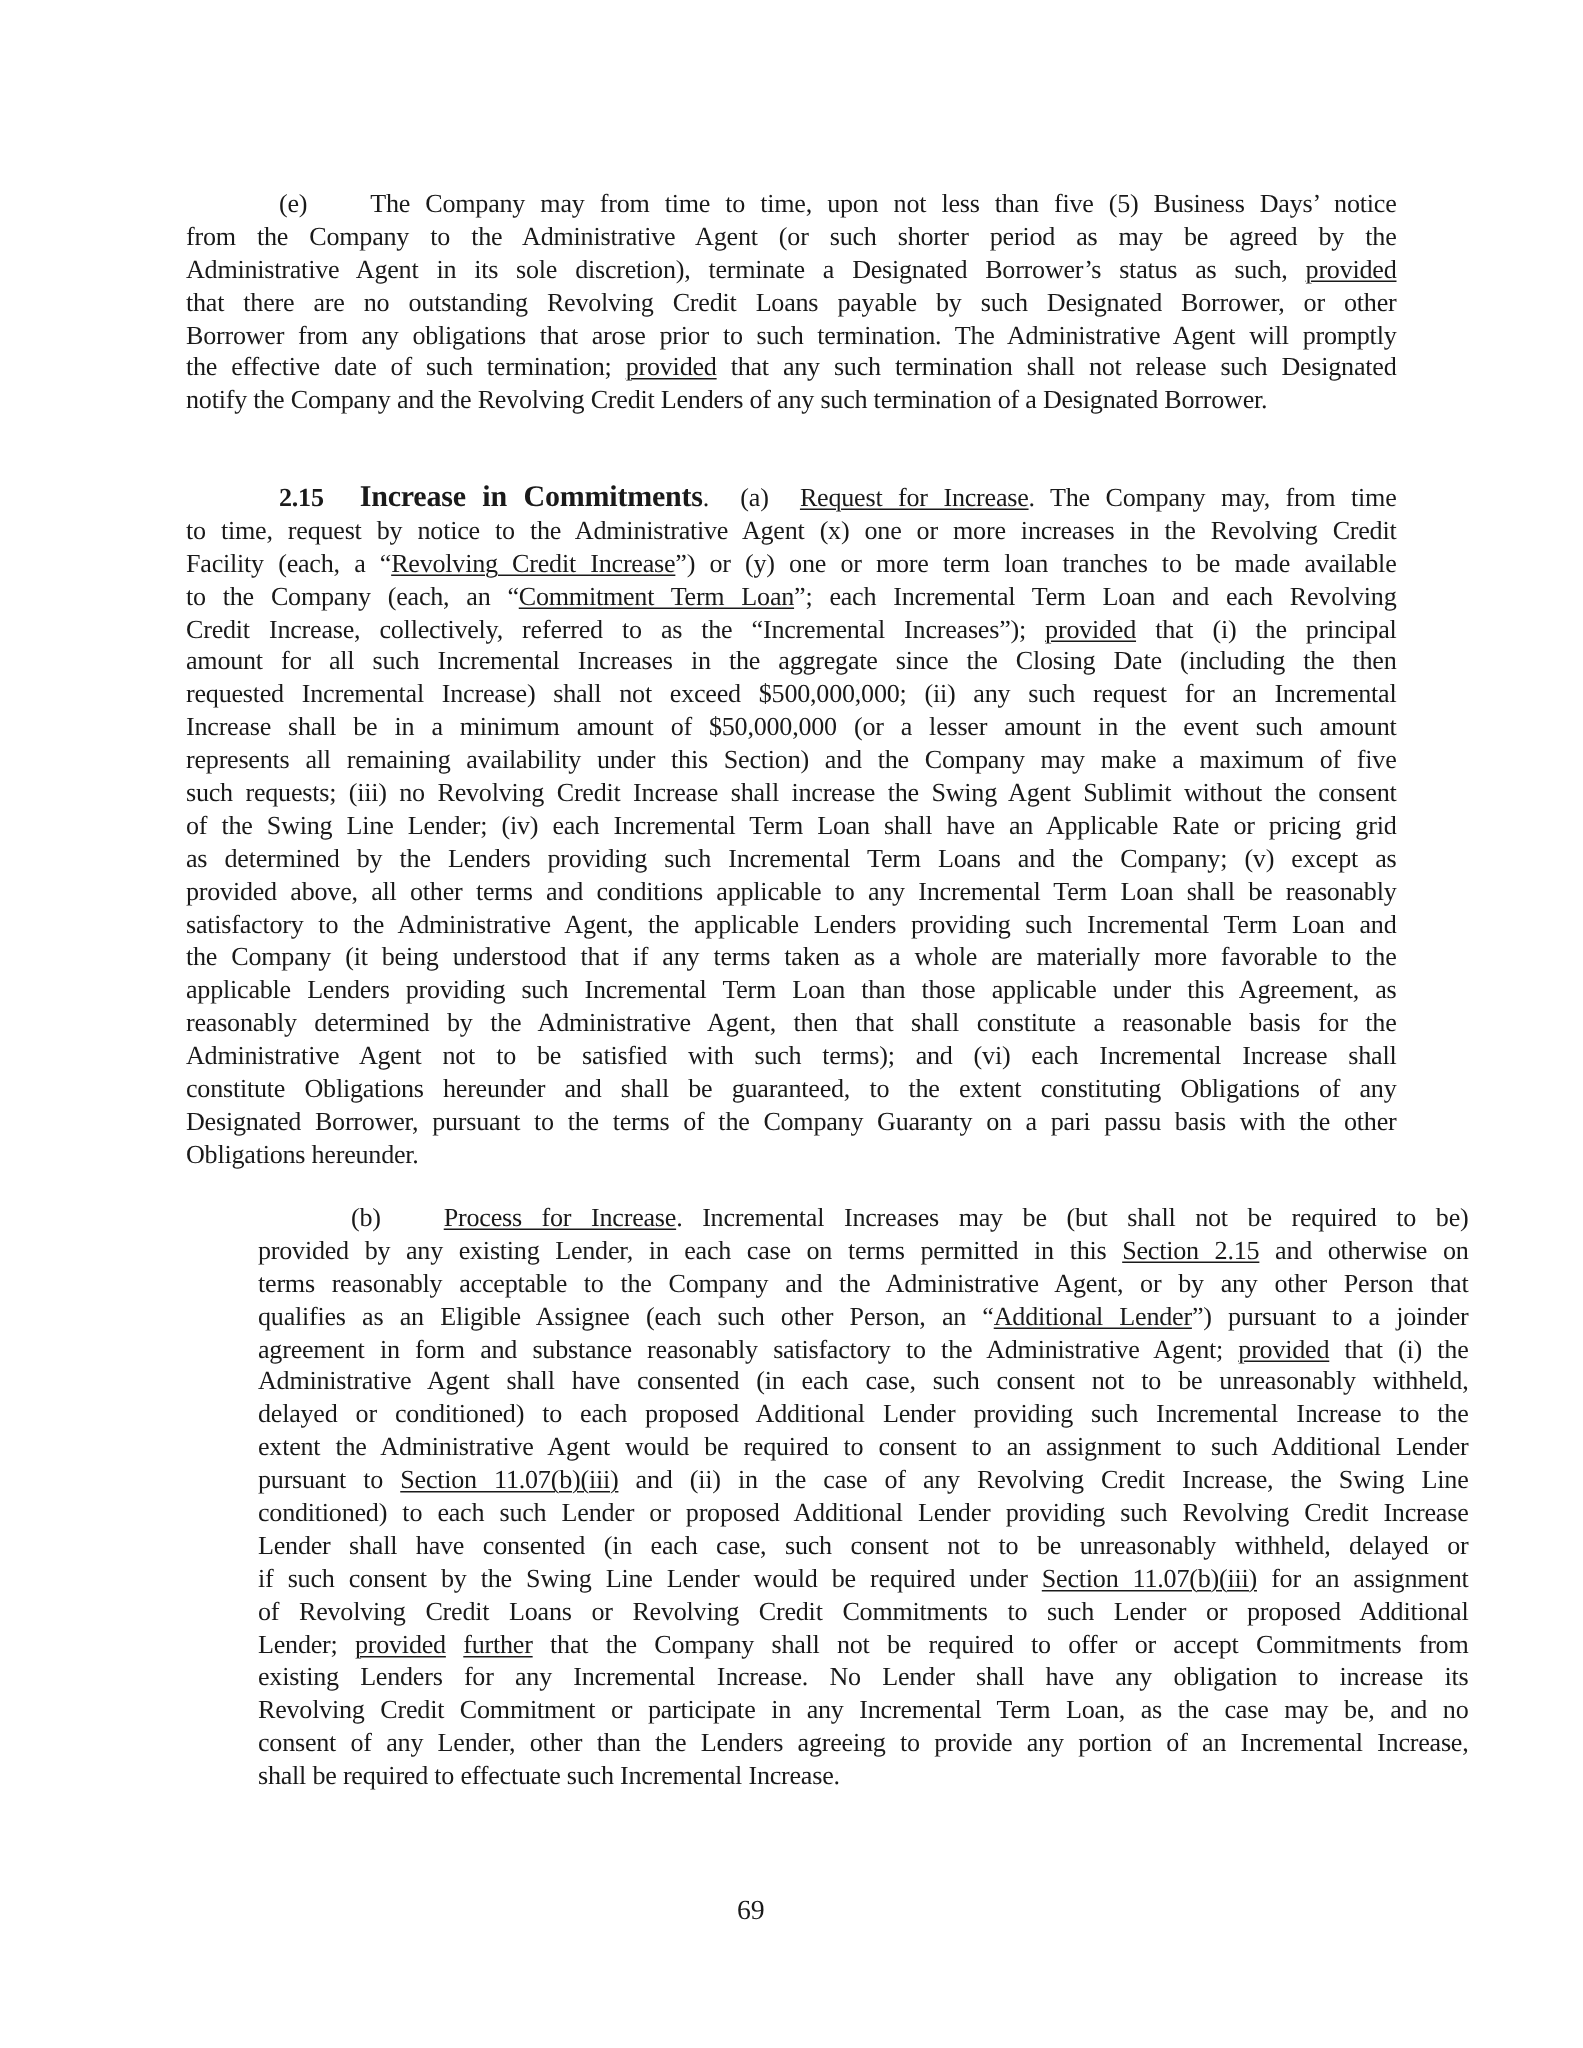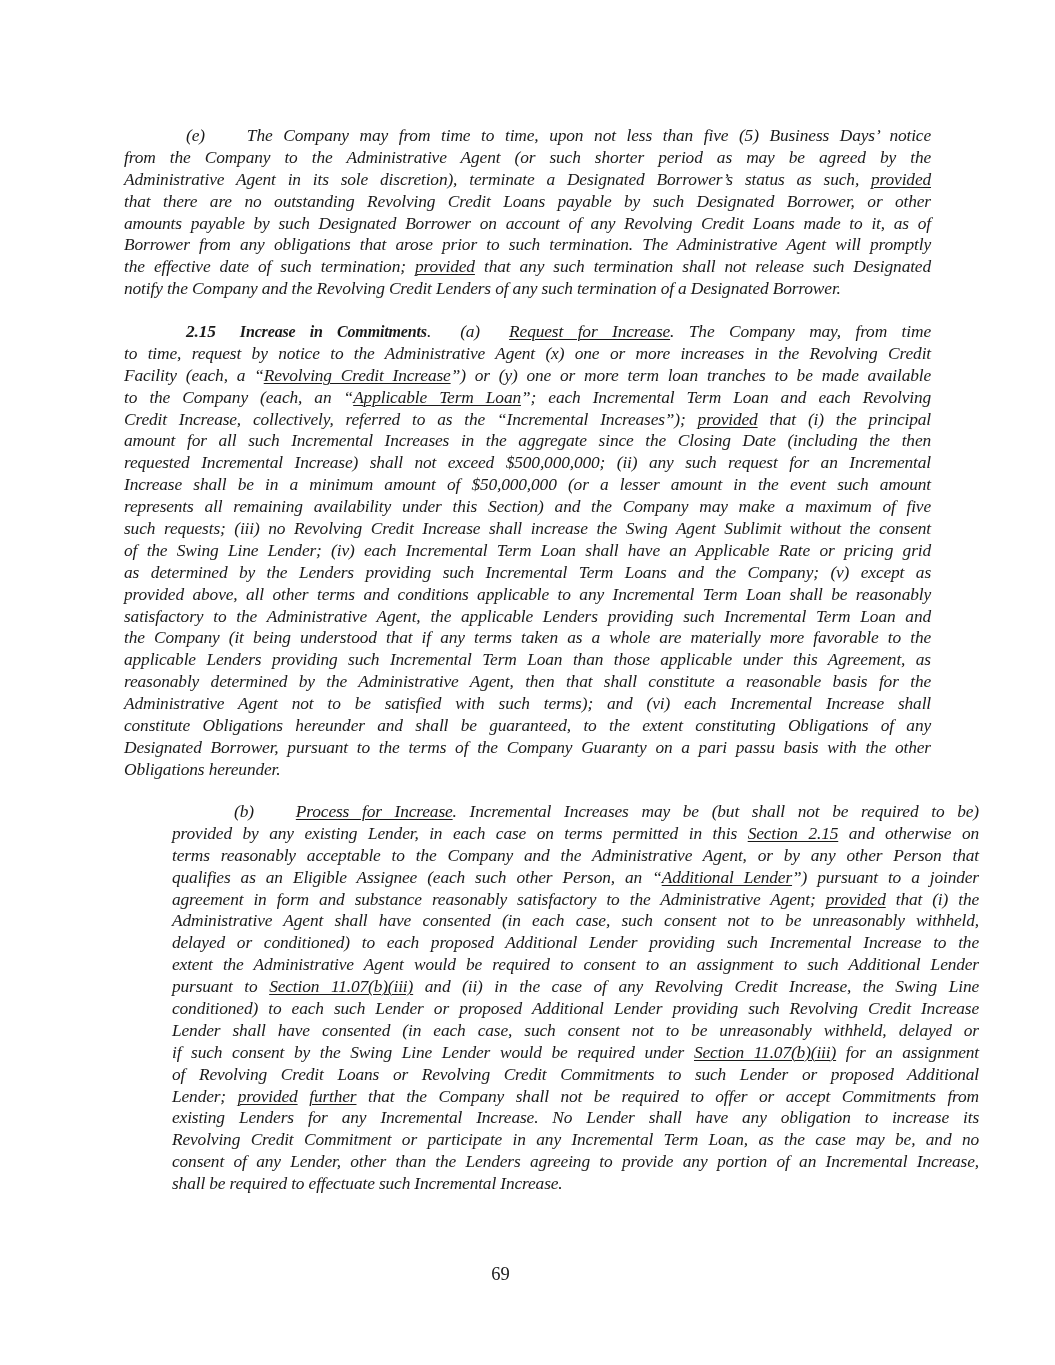--- a/index.html
+++ b/index.html
@@ -29,39 +29,38 @@
     }
     .line {
       display: block;
       height: 21.9px;
       line-height: 21.9px;
       font-size: 17.4px;
       white-space: nowrap;
       text-align: justify;
       text-align-last: justify;
       letter-spacing: -0.15px;
-      font-style: italic;
     }
     .line.last {
       text-align-last: left;
     }
     .line.indent {
       padding-left: 62px;
     }
     .u {
       text-decoration: underline;
       text-underline-offset: 2px;
       text-decoration-thickness: 1px;
     }
     .b {
       font-weight: bold;
     }
     .heading-title {
       font-weight: bold;
-      font-size: 16px;
+      font-size: 20px;
     }
     .tab-gap {
       display: inline-block;
     }
     .page-number {
       position: absolute;
       left: 0;
       width: 1001px;
       top: 1264px;
       text-align: center;
@@ -71,31 +70,30 @@
 </head>
 <body>
 
 <div class="page">
 
   <div class="para" style="top:125px;">
     <span class="line indent"><span>(e)</span><span class="tab-gap" style="width:42px;"></span><span>The Company may from time to time, upon not less than five (5) Business Days’ notice</span></span>
     <span class="line">from the Company to the Administrative Agent (or such shorter period as may be agreed by the</span>
     <span class="line"><span>Administrative Agent in its sole discretion), terminate a Designated Borrower’s status as such,</span> <span class="u">provided</span></span>
     <span class="line">that there are no outstanding Revolving Credit Loans payable by such Designated Borrower, or other</span>
-    <span class="line">amounts payable by such Designated Borrower on account of any Revolving Credit Loans made to it, as of</span>
     <span class="line">Borrower from any obligations that arose prior to such termination. The Administrative Agent will promptly</span>
     <span class="line"><span>the effective date of such termination;</span> <span class="u">provided</span> <span>that any such termination shall not release such Designated</span></span>
     <span class="line last">notify the Company and the Revolving Credit Lenders of any such termination of a Designated Borrower.</span>
   </div>
 
   <div class="para" style="top:321px;">
     <span class="line indent"><span class="b">2.15</span><span class="tab-gap" style="width:24px;"></span><span class="heading-title">Increase in Commitments</span><span>.</span>&nbsp; <span>(a)</span>&nbsp; <span class="u">Request for Increase</span><span>.  The Company may, from time</span></span>
     <span class="line">to time, request by notice to the Administrative Agent (x) one or more increases in the Revolving Credit</span>
     <span class="line"><span>Facility (each, a “</span><span class="u">Revolving Credit Increase</span><span>”) or (y) one or more term loan tranches to be made available</span></span>
-    <span class="line"><span>to the Company (each, an “</span><span class="u">Applicable Term Loan</span><span>”; each Incremental Term Loan and each Revolving</span></span>
+    <span class="line"><span>to the Company (each, an “</span><span class="u">Commitment Term Loan</span><span>”; each Incremental Term Loan and each Revolving</span></span>
     <span class="line"><span>Credit Increase, collectively, referred to as the “Incremental Increases”);</span> <span class="u">provided</span> <span>that (i) the principal</span></span>
     <span class="line">amount for all such Incremental Increases in the aggregate since the Closing Date (including the then</span>
     <span class="line">requested Incremental Increase) shall not exceed $500,000,000; (ii) any such request for an Incremental</span>
     <span class="line">Increase shall be in a minimum amount of $50,000,000 (or a lesser amount in the event such amount</span>
     <span class="line">represents all remaining availability under this Section) and the Company may make a maximum of five</span>
     <span class="line">such requests; (iii) no Revolving Credit Increase shall increase the Swing Agent Sublimit without the consent</span>
     <span class="line">of the Swing Line Lender; (iv) each Incremental Term Loan shall have an Applicable Rate or pricing grid</span>
     <span class="line">as determined by the Lenders providing such Incremental Term Loans and the Company; (v) except as</span>
     <span class="line">provided above, all other terms and conditions applicable to any Incremental Term Loan shall be reasonably</span>
     <span class="line">satisfactory to the Administrative Agent, the applicable Lenders providing such Incremental Term Loan and</span>

